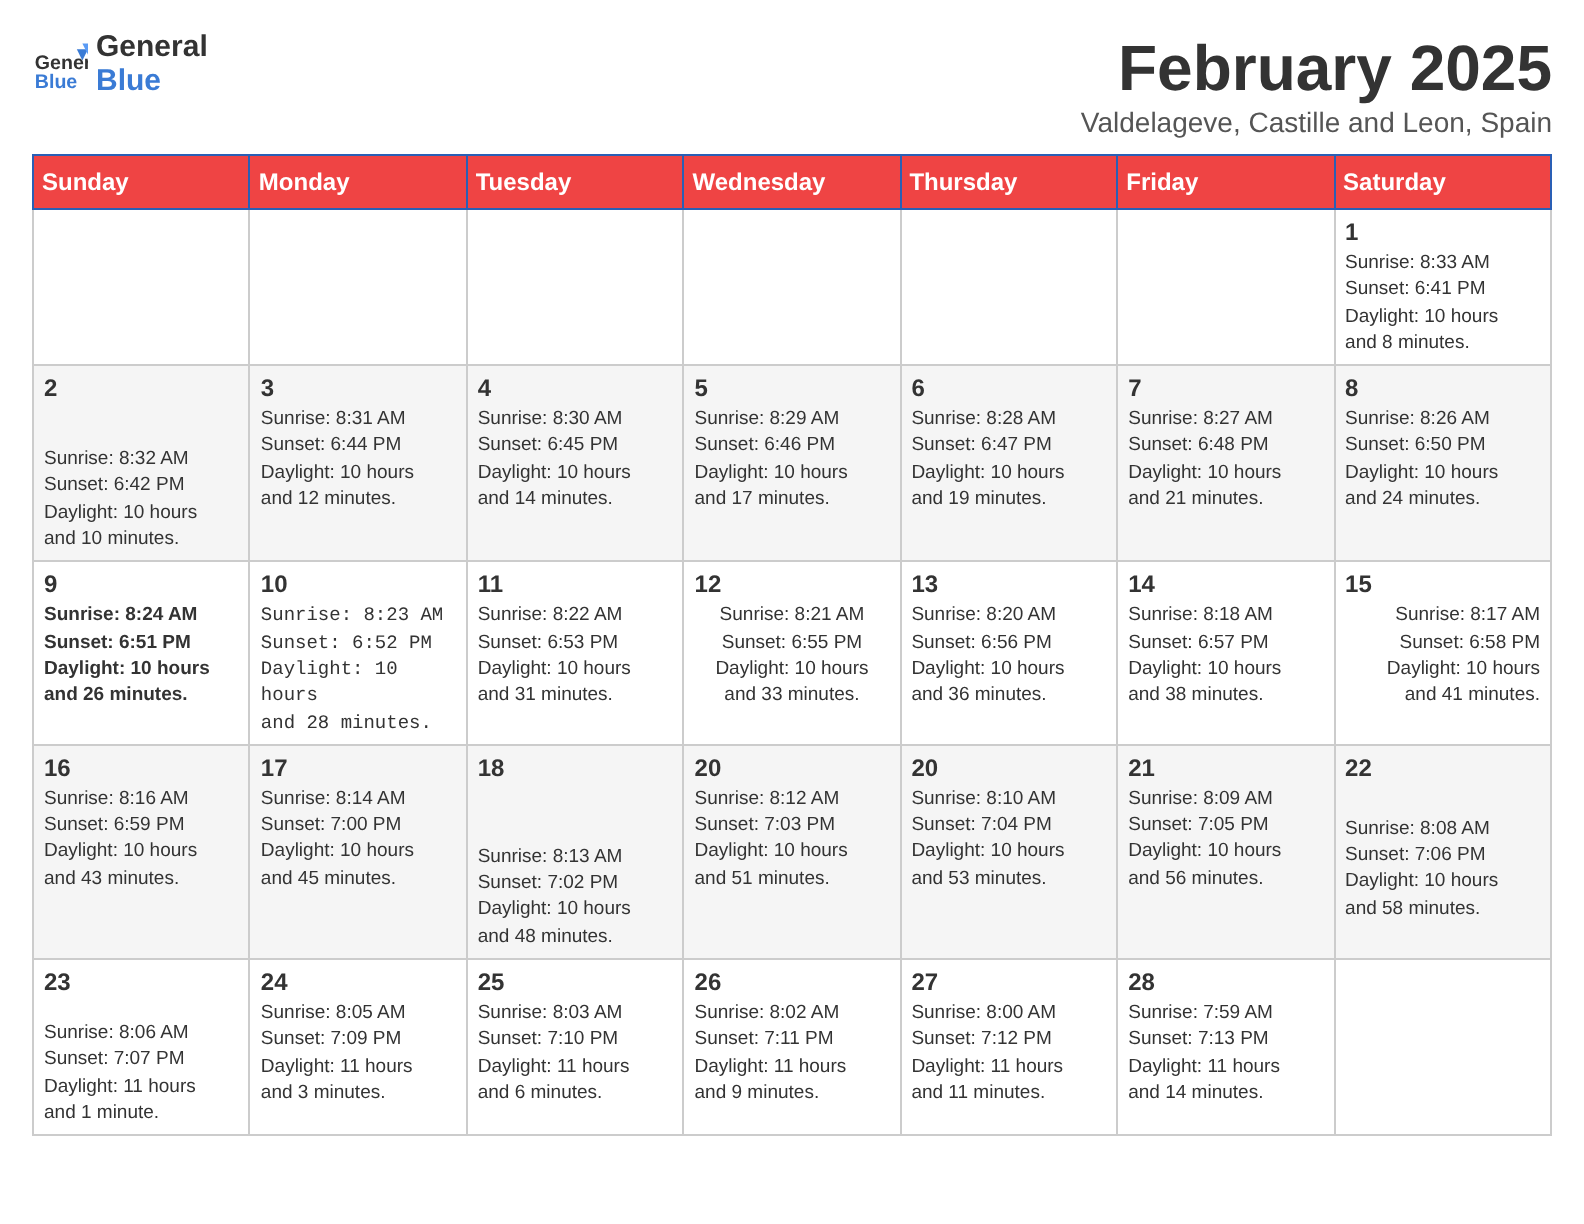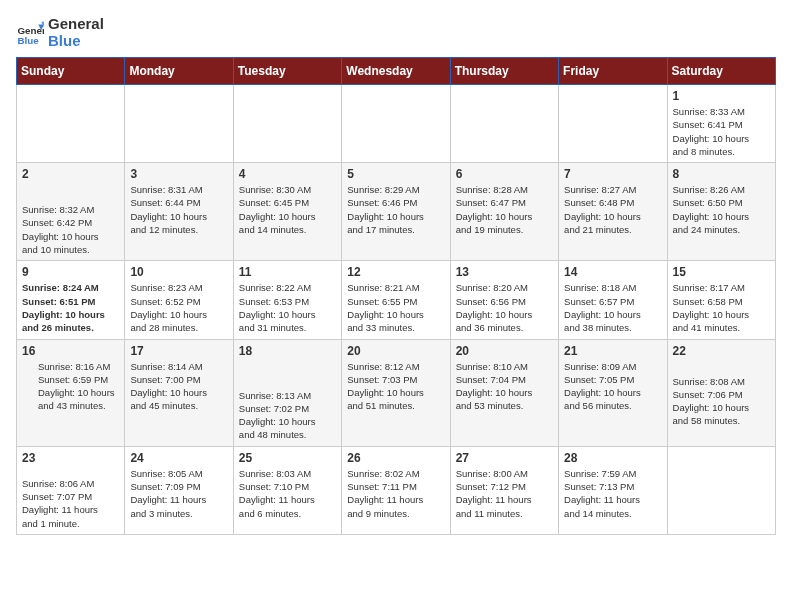--- a/index.html
+++ b/index.html
@@ -36,21 +36,21 @@
     .subtitle {
       font-size: 14px;
       color: #555;
     }
     .calendar {
       width: 100%;
       border-collapse: collapse;
       border: 1px solid #ccc;
     }
     .calendar th {
-      background: #7f1d1d;
+      background: #ef4444;
       color: #fff;
       font-size: 12px;
       font-weight: bold;
       padding: 6px 4px;
       text-align: left;
       border: 1px solid #2a5fb5;
     }
     .calendar td {
       vertical-align: top;
       border: 1px solid #ccc;
@@ -88,20 +88,24 @@
       <text x="2" y="22" font-size="14" font-weight="bold" fill="#333">General</text>
       <text x="2" y="36" font-size="14" font-weight="bold" fill="#3a7bd5">Blue</text>
       <polygon points="32,8 40,8 36,16" fill="#3a7bd5"></polygon>
       <polygon points="36,4 40,4 40,12" fill="#5a9bf5"></polygon>
     </svg>
     <div>
       <div style="font-size:15px;font-weight:bold;color:#333;line-height:1.1">General</div>
       <div style="font-size:15px;font-weight:bold;color:#3a7bd5;line-height:1.1">Blue</div>
     </div>
   </div>
+  <div class="title-block">
+    <div class="month-title">February 2025</div>
+    <div class="subtitle">Valdelageve, Castille and Leon, Spain</div>
+  </div>
 </div>
 
 <table class="calendar">
   <thead>
     <tr>
     <th>Sunday</th>
         <th>Monday</th>
         <th>Tuesday</th>
         <th>Wednesday</th>
         <th>Thursday</th>
@@ -179,65 +183,65 @@
       <tr>
         <td>
           <span class="day-num">9</span>
           <div class="day-info" style="white-space: pre-line; font-weight: bold;">Sunrise: 8:24 AM
 Sunset: 6:51 PM
 Daylight: 10 hours
 and 26 minutes.</div>
         </td>
         <td>
           <span class="day-num">10</span>
-          <div class="day-info" style="white-space: pre-line;">Sunrise: 8:23 AM
+          <div class="day-info" style="white-space: pre-line; font-family: Liberation Mono, monospace;">Sunrise: 8:23 AM
 Sunset: 6:52 PM
 Daylight: 10 hours
 and 28 minutes.</div>
         </td>
         <td>
           <span class="day-num">11</span>
           <div class="day-info" style="white-space: pre-line;">Sunrise: 8:22 AM
 Sunset: 6:53 PM
 Daylight: 10 hours
 and 31 minutes.</div>
         </td>
         <td>
           <span class="day-num">12</span>
-          <div class="day-info" style="white-space: pre-line;">Sunrise: 8:21 AM
+          <div class="day-info" style="white-space: pre-line; text-align: center;">Sunrise: 8:21 AM
 Sunset: 6:55 PM
 Daylight: 10 hours
 and 33 minutes.</div>
         </td>
         <td>
           <span class="day-num">13</span>
           <div class="day-info" style="white-space: pre-line;">Sunrise: 8:20 AM
 Sunset: 6:56 PM
 Daylight: 10 hours
 and 36 minutes.</div>
         </td>
         <td>
           <span class="day-num">14</span>
           <div class="day-info" style="white-space: pre-line;">Sunrise: 8:18 AM
 Sunset: 6:57 PM
 Daylight: 10 hours
 and 38 minutes.</div>
         </td>
         <td>
           <span class="day-num">15</span>
-          <div class="day-info" style="white-space: pre-line;">Sunrise: 8:17 AM
+          <div class="day-info" style="white-space: pre-line; text-align: right;">Sunrise: 8:17 AM
 Sunset: 6:58 PM
 Daylight: 10 hours
 and 41 minutes.</div>
         </td>
       </tr>
       <tr>
         <td>
           <span class="day-num">16</span>
-          <div class="day-info" style="white-space: pre-line; margin-left: 16px;">Sunrise: 8:16 AM
+          <div class="day-info" style="white-space: pre-line;">Sunrise: 8:16 AM
 Sunset: 6:59 PM
 Daylight: 10 hours
 and 43 minutes.</div>
         </td>
         <td>
           <span class="day-num">17</span>
           <div class="day-info" style="white-space: pre-line;">Sunrise: 8:14 AM
 Sunset: 7:00 PM
 Daylight: 10 hours
 and 45 minutes.</div>

